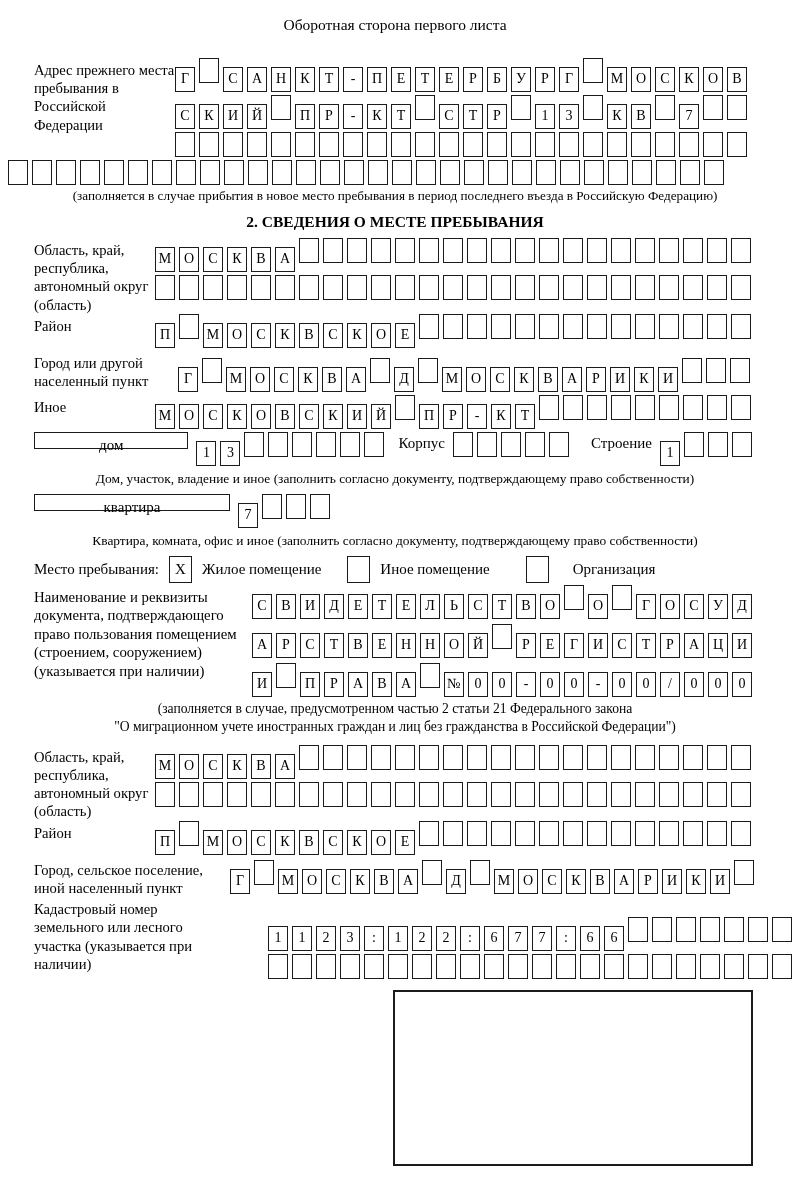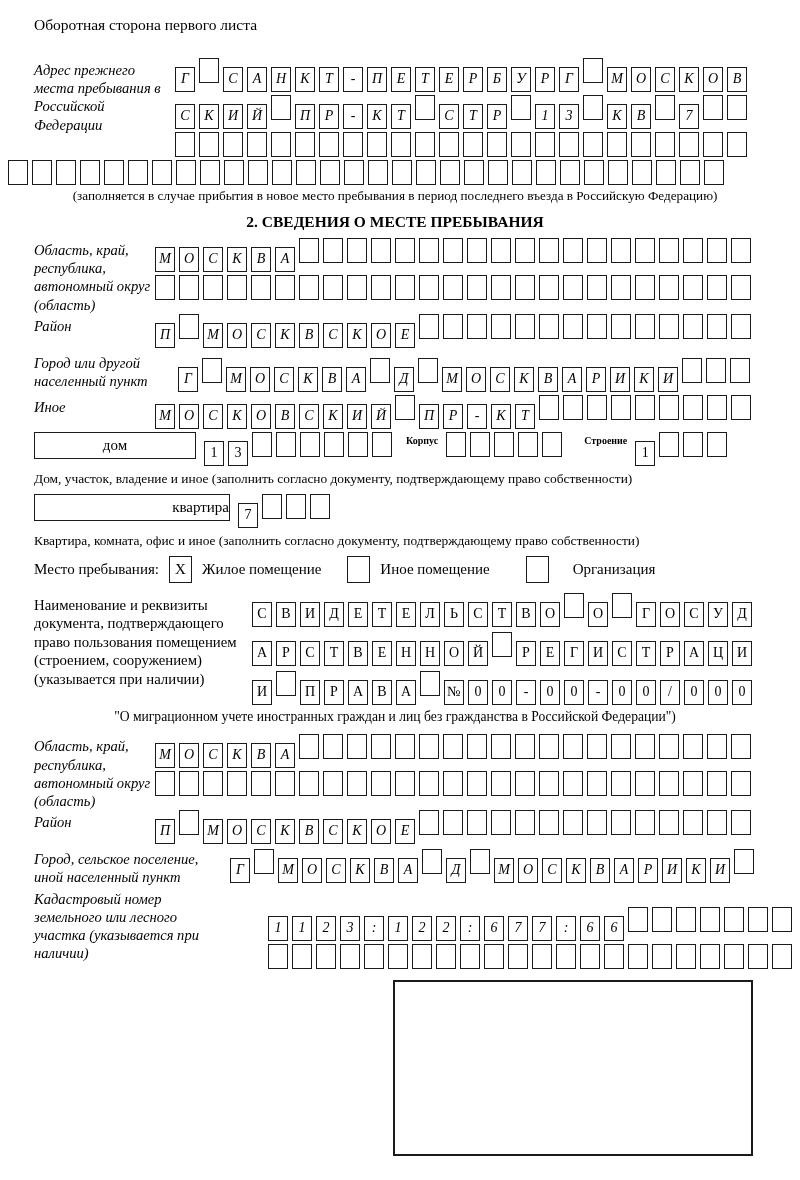--- a/index.html
+++ b/index.html
@@ -1,39 +1,39 @@
 <!DOCTYPE html>
 <html><head>
 <meta charset="utf-8">
 <style>
   html,body{margin:0;padding:0;background:#fff;}
   body{width:800px;height:1180px;overflow:hidden;color:#000;
        font-family:"Liberation Serif","DejaVu Serif",serif;position:relative;}
   .page{padding:16px 44px 0 34px;box-sizing:border-box;}
-  .header-note{text-align:left;font-size:15.5px;margin-bottom:24px;}
-  .fieldrow{display:flex;align-items:flex-start;font-style:italic;}
+  .header-note{text-align:center;font-size:15.5px;margin-bottom:24px;}
+  .fieldrow{display:flex;align-items:flex-start;}
   .lbl{font-size:14.6px;line-height:1.25;padding-top:3px;}
   .cells{white-space:nowrap;line-height:0;margin-bottom:3px;}
   .cell{display:inline-block;box-sizing:border-box;width:20px;height:25px;
         border:1.7px solid #1b1b1b;margin-right:4px;font-size:14px;
         line-height:21px;text-align:center;font-family:"Liberation Serif",serif;}
   .fullrow{margin-left:-26px;}
   .caption{font-size:13.2px;text-align:center;margin:3px 0 9px 0;}
-  .caption-left{font-size:13.4px;text-align:left;margin:2px 0 7px 0;}
+  .caption-left{font-size:13.4px;text-align:center;margin:2px 0 7px 0;}
   .sect-title{font-weight:bold;font-size:15.5px;text-align:center;margin:2px 0 7px 0;}
-  .namebox{box-sizing:border-box;border:1.8px solid #1b1b1b;height:27px;
+  .namebox{box-sizing:border-box;border:1.8px solid #1b1b1b;height:17px;
            display:inline-block;text-align:center;font-size:15px;line-height:24px;vertical-align:top;}
   .houserow{display:flex;align-items:flex-start;margin-bottom:2px;}
-  .houserow .lbl-mid{font-size:10px;padding:3px 8px 0 10px;font-weight:bold;}
+  .houserow .lbl-mid{font-size:15px;padding:3px 8px 0 10px;}
   .checkbox{display:inline-block;box-sizing:border-box;width:23px;height:27px;
             border:1.8px solid #1b1b1b;text-align:center;font-size:15px;line-height:24px;
             vertical-align:middle;margin:0 10px 0 10px;}
   .stayrow{font-size:15px;margin-top:4px;display:flex;align-items:center;}
   .hint{font-size:13.4px;text-align:center;width:480px;margin:3px 0 6px 60px;}
-  .doc-block{display:flex;margin-top:10px;}
+  .doc-block{display:flex;margin-top:2px;}
   .stamp-wrap{margin-left:352px;width:366px;margin-top:8px;}
   .stamp-box{box-sizing:border-box;width:360px;height:176px;border:2px solid #1b1b1b;margin-left:7px;}
   .subline{font-size:13.6px;text-align:center;line-height:1.35;}
 </style>
 </head>
 <body>
 
 <div class="page">
 
   <div class="header-note">Оборотная сторона первого листа</div>
@@ -78,21 +78,21 @@
     <span class="namebox" style="width:162px;">дом</span>
     <span class="cells" style="margin-left:8px;"><span class="cell">1</span><span class="cell">3</span><span class="cell"></span><span class="cell"></span><span class="cell"></span><span class="cell"></span><span class="cell"></span><span class="cell"></span></span>
     <span class="lbl-mid">Корпус</span>
     <span class="cells"><span class="cell"></span><span class="cell"></span><span class="cell"></span><span class="cell"></span><span class="cell"></span></span>
     <span class="lbl-mid" style="padding-left:18px;">Строение</span>
     <span class="cells"><span class="cell">1</span><span class="cell"></span><span class="cell"></span><span class="cell"></span></span>
   </div>
   <div class="caption-left">Дом, участок, владение и иное (заполнить согласно документу, подтверждающему право собственности)</div>
 
   <div class="houserow">
-    <span class="namebox" style="width:196px;text-align:right;">квартира</span>
+    <span class="namebox" style="width:196px;">квартира</span>
     <span class="cells" style="margin-left:8px;"><span class="cell">7</span><span class="cell"></span><span class="cell"></span><span class="cell"></span></span>
   </div>
   <div class="caption-left">Квартира, комната, офис и иное (заполнить согласно документу, подтверждающему право собственности)</div>
 
   <div class="stayrow">
     <span>Место пребывания:</span>
     <span class="checkbox">X</span>
     <span>Жилое помещение</span>
     <span class="checkbox" style="margin-left:26px;"></span>
     <span>Иное помещение</span>
@@ -102,20 +102,21 @@
 
   <div class="doc-block">
     <div class="lbl" style="flex:0 0 218px;font-size:14.8px;">Наименование и реквизиты документа, подтверждающего право пользования помещением (строением, сооружением) (указывается при наличии)</div>
     <div>
       <div class="cells" style="margin-bottom:5px;"><span class="cell">С</span><span class="cell">В</span><span class="cell">И</span><span class="cell">Д</span><span class="cell">Е</span><span class="cell">Т</span><span class="cell">Е</span><span class="cell">Л</span><span class="cell">Ь</span><span class="cell">С</span><span class="cell">Т</span><span class="cell">В</span><span class="cell">О</span><span class="cell"></span><span class="cell">О</span><span class="cell"></span><span class="cell">Г</span><span class="cell">О</span><span class="cell">С</span><span class="cell">У</span><span class="cell">Д</span></div>
       <div class="cells" style="margin-bottom:5px;"><span class="cell">А</span><span class="cell">Р</span><span class="cell">С</span><span class="cell">Т</span><span class="cell">В</span><span class="cell">Е</span><span class="cell">Н</span><span class="cell">Н</span><span class="cell">О</span><span class="cell">Й</span><span class="cell"></span><span class="cell">Р</span><span class="cell">Е</span><span class="cell">Г</span><span class="cell">И</span><span class="cell">С</span><span class="cell">Т</span><span class="cell">Р</span><span class="cell">А</span><span class="cell">Ц</span><span class="cell">И</span></div>
       <div class="cells"><span class="cell">И</span><span class="cell"></span><span class="cell">П</span><span class="cell">Р</span><span class="cell">А</span><span class="cell">В</span><span class="cell">А</span><span class="cell"></span><span class="cell">№</span><span class="cell">0</span><span class="cell">0</span><span class="cell">-</span><span class="cell">0</span><span class="cell">0</span><span class="cell">-</span><span class="cell">0</span><span class="cell">0</span><span class="cell">/</span><span class="cell">0</span><span class="cell">0</span><span class="cell">0</span></div>
     </div>
   </div>
 
+  <div class="subline">(заполняется в случае, предусмотренном частью 2 статьи 21 Федерального закона</div>
   <div class="subline" style="margin-bottom:8px;">"О миграционном учете иностранных граждан и лиц без гражданства в Российской Федерации")</div>
 
   <div class="fieldrow">
     <div class="lbl" style="flex:0 0 121px;">Область, край, республика, автономный округ (область)</div>
     <div>
       <div class="cells"><span class="cell">М</span><span class="cell">О</span><span class="cell">С</span><span class="cell">К</span><span class="cell">В</span><span class="cell">А</span><span class="cell"></span><span class="cell"></span><span class="cell"></span><span class="cell"></span><span class="cell"></span><span class="cell"></span><span class="cell"></span><span class="cell"></span><span class="cell"></span><span class="cell"></span><span class="cell"></span><span class="cell"></span><span class="cell"></span><span class="cell"></span><span class="cell"></span><span class="cell"></span><span class="cell"></span><span class="cell"></span><span class="cell"></span></div>
       <div class="cells"><span class="cell"></span><span class="cell"></span><span class="cell"></span><span class="cell"></span><span class="cell"></span><span class="cell"></span><span class="cell"></span><span class="cell"></span><span class="cell"></span><span class="cell"></span><span class="cell"></span><span class="cell"></span><span class="cell"></span><span class="cell"></span><span class="cell"></span><span class="cell"></span><span class="cell"></span><span class="cell"></span><span class="cell"></span><span class="cell"></span><span class="cell"></span><span class="cell"></span><span class="cell"></span><span class="cell"></span><span class="cell"></span></div>
     </div>
   </div>
 

